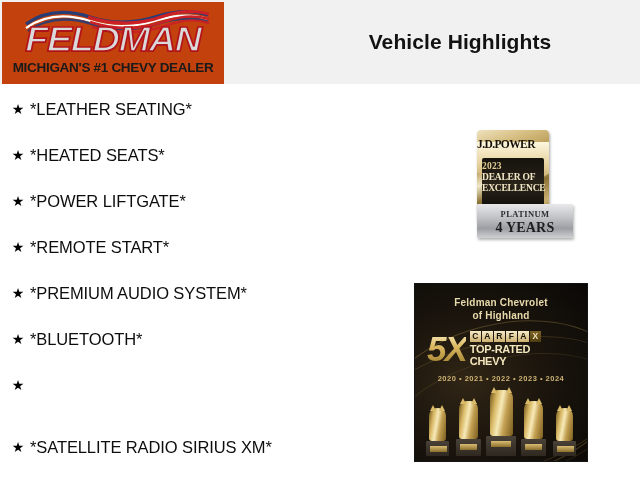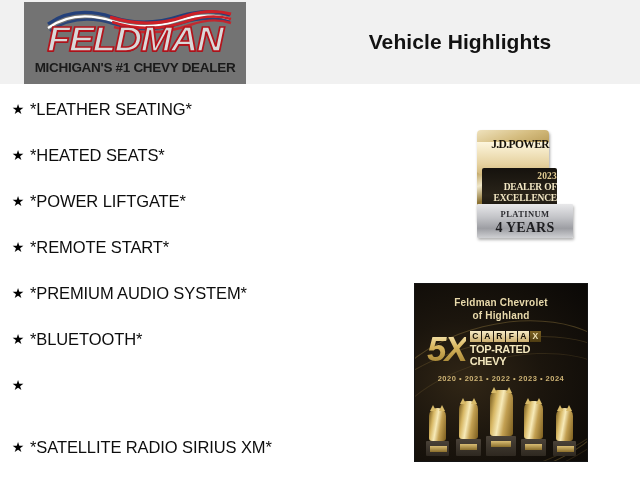--- a/index.html
+++ b/index.html
@@ -19,25 +19,25 @@
   #header {
     position: absolute;
     left: 0;
     top: 0;
     width: 640px;
     height: 84px;
     background: #f1f1f1;
   }
   #logo-box {
     position: absolute;
-    left: 24px;
+    left: 2px;
     top: 2px;
     width: 222px;
     height: 82px;
-    background: #737373;
+    background: #c2410c;
     overflow: hidden;
   }
   
   .flag {
     position: absolute;
     left: 22px;
     top: 6px;
     width: 186px;
     height: 26px;
     overflow: hidden;
@@ -158,37 +158,37 @@
     width: 86px;
     height: 40px;
     background: linear-gradient(180deg,#fdf6de 0%,#e6d2a0 55%,#c5a765 100%);
     border-radius: 0 0 50% 50%;
   }
   .jd-brand {
     position: absolute;
     left: 0;
     top: 8px;
     width: 72px;
-    text-align: right;
+    text-align: left;
     font-family: "Liberation Serif", serif;
     font-weight: bold;
     font-size: 11.5px;
     letter-spacing: -0.6px;
     color: #15110a;
     z-index: 3;
   }
   .jd-dark {
     position: absolute;
     left: 5px;
-    top: 38px;
-    width: 75px;
+    top: 28px;
+    width: 62px;
     height: 50px;
     background: linear-gradient(180deg,#15120d 0%,#2a241a 55%,#100e0a 100%);
     border-radius: 2px;
-    text-align: right;
+    text-align: left;
   }
   .jd-year {
     margin-top: 3px;
     font-family: "Liberation Serif", serif;
     font-size: 9.5px;
     font-weight: bold;
     color: #e3cd93;
     letter-spacing: 0.2px;
   }
   .jd-award {

